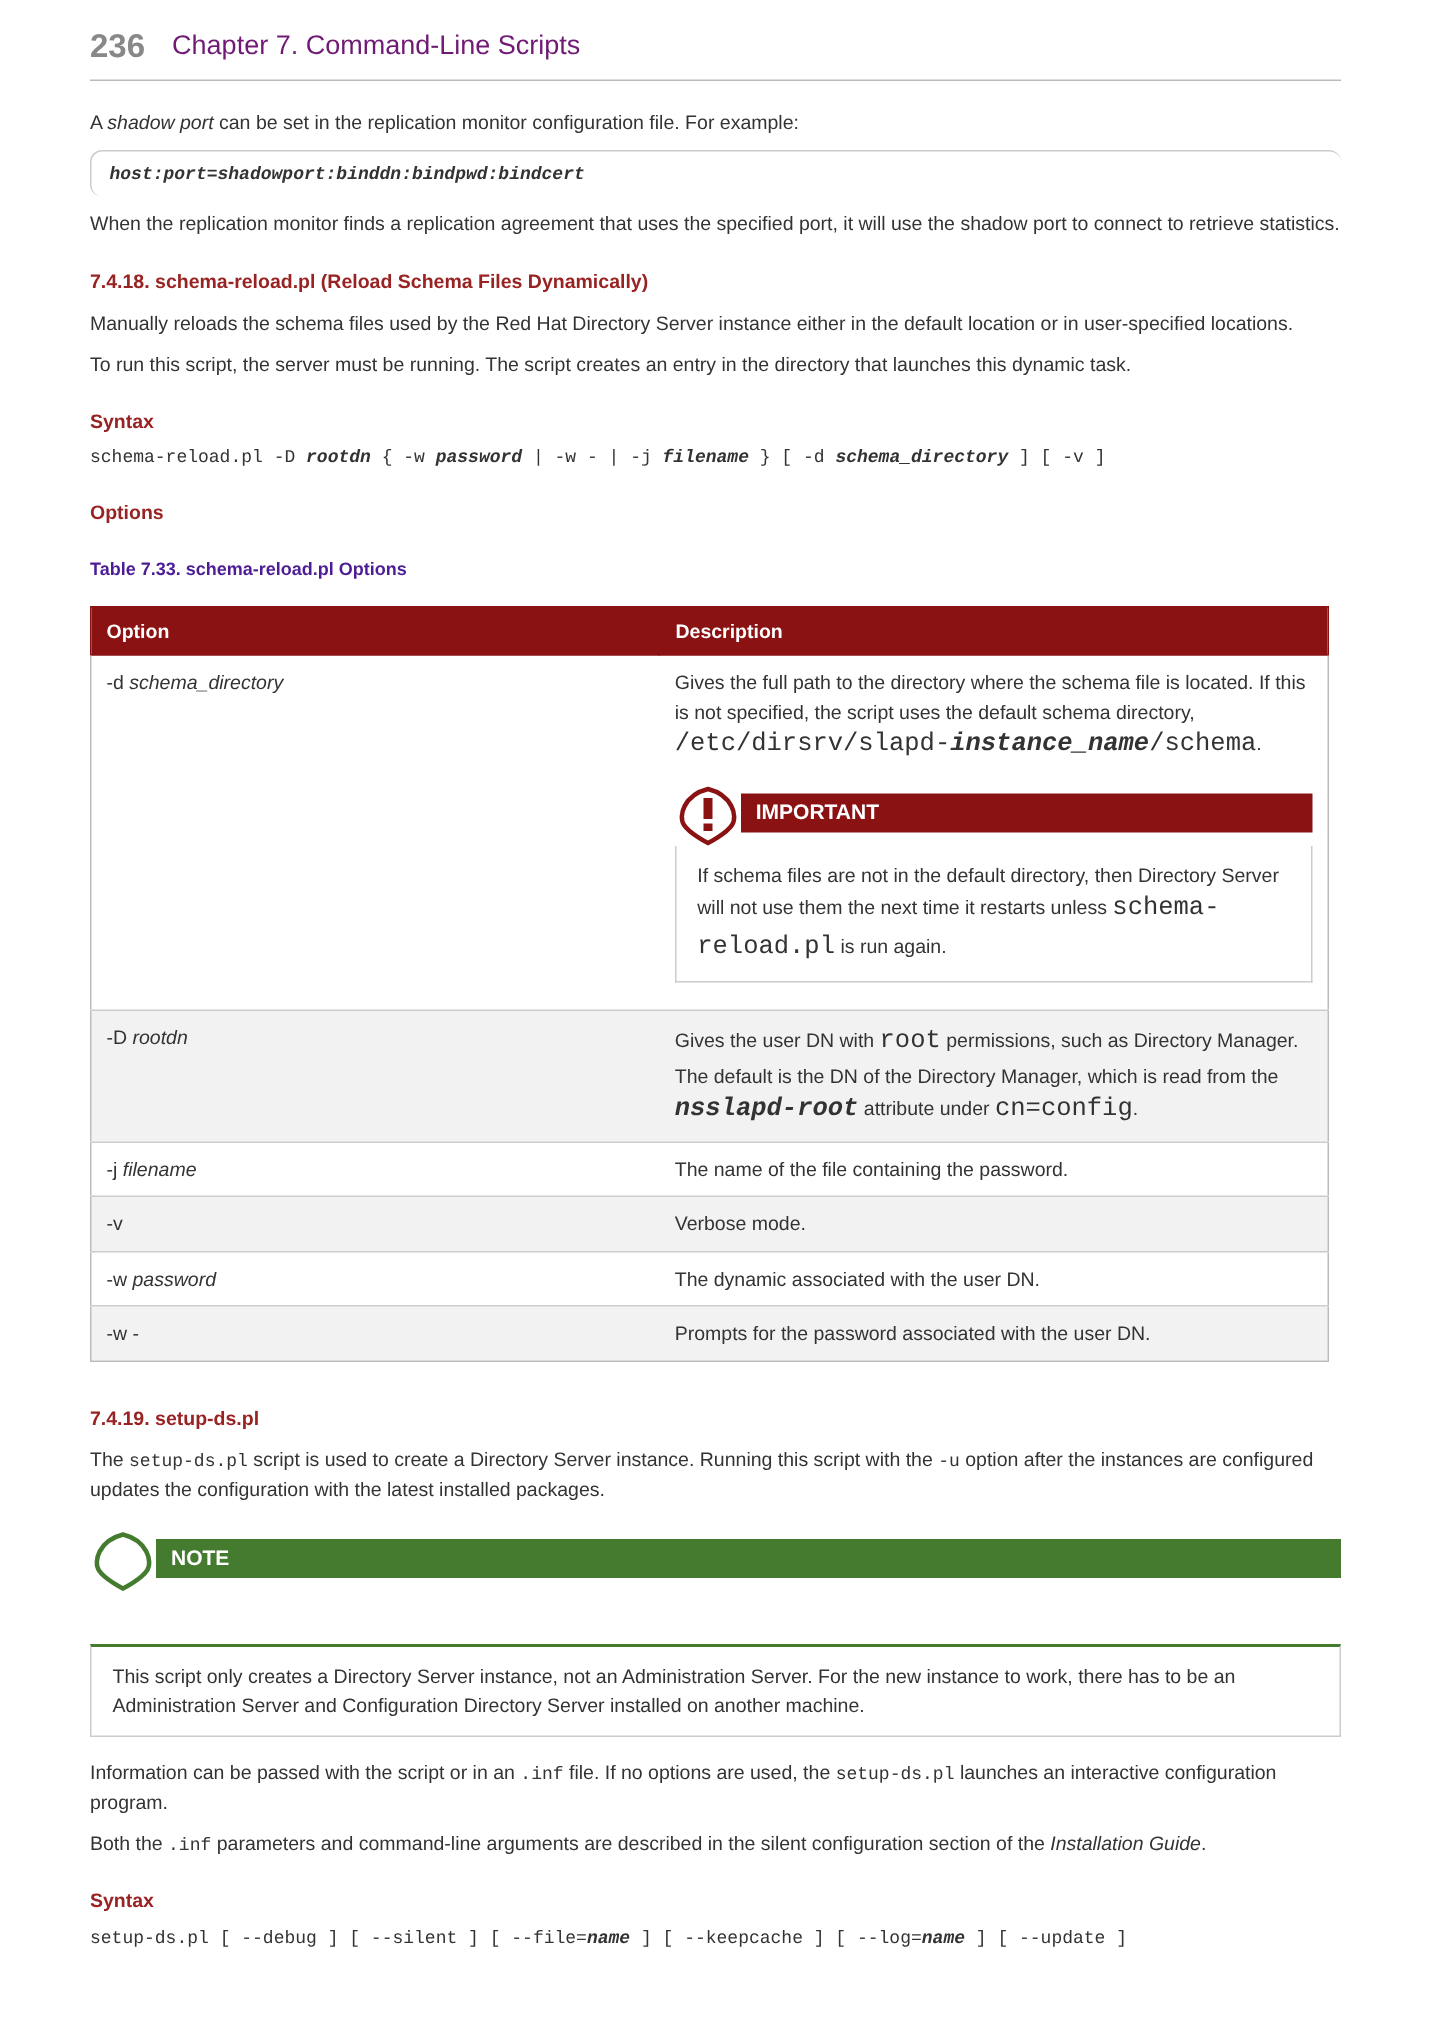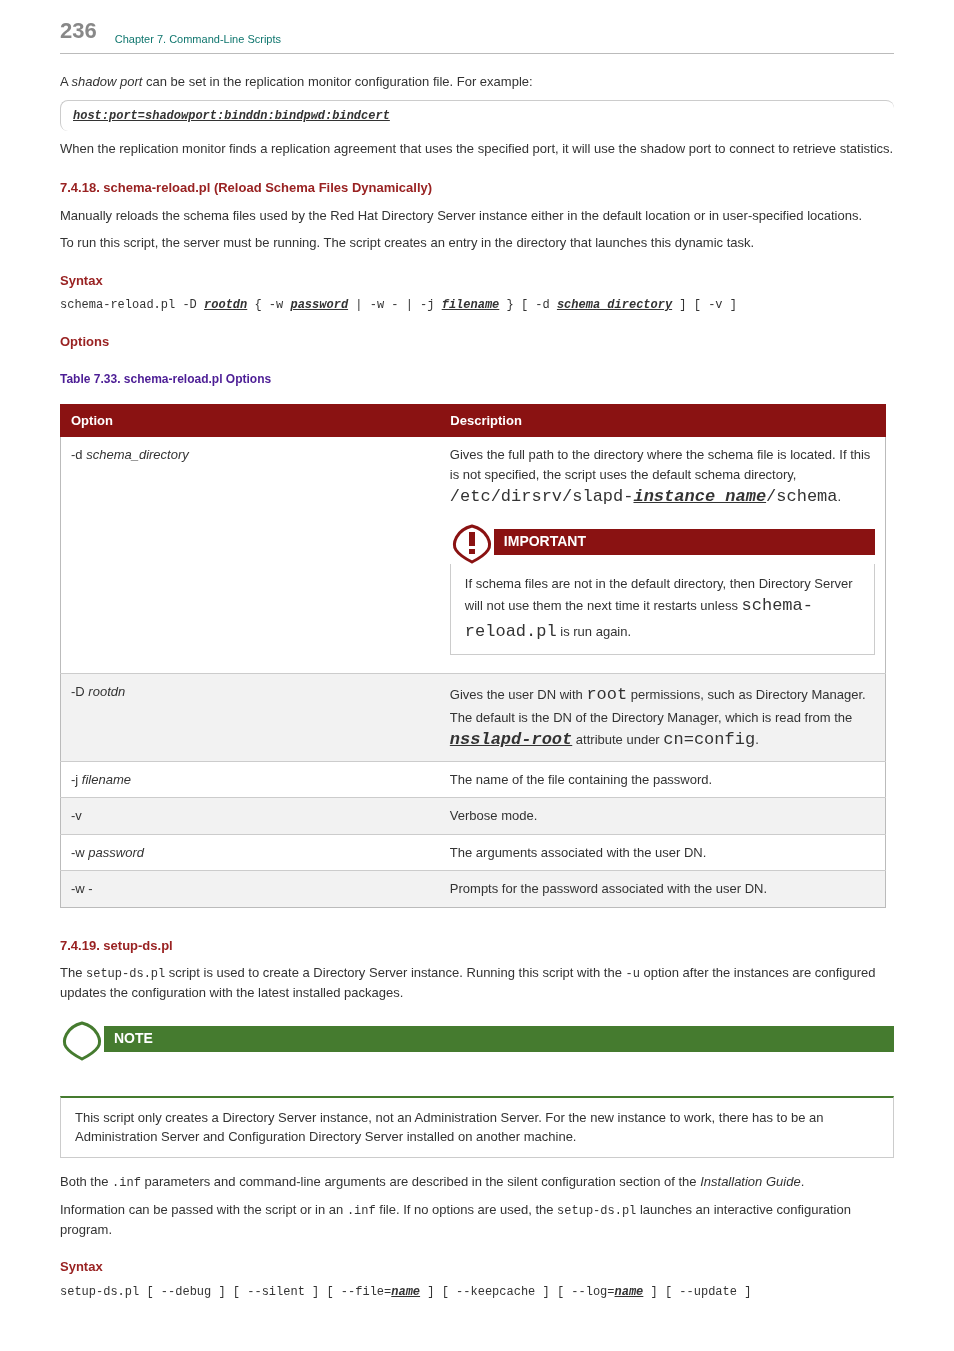--- a/index.html
+++ b/index.html
@@ -11,44 +11,44 @@
     line-height: 1.5;
   }
   .page {
     width: 954px;
     margin: 0 auto;
     padding: 0 60px 40px 60px;
     box-sizing: border-box;
   }
   .header-bar {
     display: flex;
-    align-items: flex-end;
+    align-items: center;
     border-bottom: 1px solid #bbb;
     padding: 14px 0 6px 0;
     margin-bottom: 18px;
     color: #888;
   }
   .page-number {
     font-size: 22px;
     font-weight: bold;
     color: #888;
     margin-right: 18px;
   }
   .chapter-title {
-    font-size: 11px;
-    color: #0f766e;
+    font-size: 18px;
+    color: #701a75;
   }
   p { margin: 8px 0; }
   .code-inline, code {
     font-family: "Liberation Mono", "Courier New", monospace;
     font-size: 12px;
   }
   .bold { font-weight: normal; }
   .italic { font-style: italic; }
-  .bolditalic { font-weight: bold; font-style: italic; text-decoration: underline; }
+  .bolditalic { font-weight: bold; font-style: italic; }
   .code-box {
     border: 1px solid #ccc;
     border-radius: 8px;
     padding: 6px 12px;
     margin: 8px 0;
     font-family: "Liberation Mono", "Courier New", monospace;
     font-size: 12px;
     background: #fff;
     border-bottom: none;
     border-right: none;
@@ -236,21 +236,21 @@
         <td>The name of the file containing the password.</td>
       </tr>
       <tr class="alt">
         <td>-v</td>
         <td>Verbose mode.</td>
       </tr>
       <tr>
         <td>
           <span>-w </span><span class="italic">password</span>
         </td>
-        <td>The arguments associated with the user DN.</td>
+        <td>The dynamic associated with the user DN.</td>
       </tr>
       <tr class="alt">
         <td>-w -</td>
         <td>Prompts for the password associated with the user DN.</td>
       </tr>
     </tbody>
   </table>
 
   <h4 class="section-red" style="margin-top:28px">7.4.19. setup-ds.pl</h4>
 
@@ -264,25 +264,25 @@
         <svg viewBox="0 0 44 44" width="44" height="44">
           <path d="M6 30 C2 24 6 10 22 6 C38 10 42 24 38 30 C34 36 22 42 22 42 C22 42 10 36 6 30 Z" fill="none" stroke="#457b2f" stroke-width="3"></path>
         </svg>
       </div>
       <div class="admon-title-bar">NOTE</div>
     </div>
     <div class="admon-body wide">This script only creates a Directory Server instance, not an Administration Server. For the new instance to work, there has to be an Administration Server and Configuration Directory Server installed on another machine.</div>
   </div>
 
   <p>
+    <span>Information can be passed with the script or in an </span><span class="code-inline bold">.inf</span><span> file. If no options are used, the </span><span class="code-inline bold">setup-ds.pl</span><span> launches an interactive configuration program.</span>
+  </p>
+
+  <p>
     <span>Both the </span><span class="code-inline bold">.inf</span><span> parameters and command-line arguments are described in the silent configuration section of the </span><span class="italic">Installation Guide</span><span>.</span>
-  </p>
-
-  <p>
-    <span>Information can be passed with the script or in an </span><span class="code-inline bold">.inf</span><span> file. If no options are used, the </span><span class="code-inline bold">setup-ds.pl</span><span> launches an interactive configuration program.</span>
   </p>
 
   <h5 class="sub-red">Syntax</h5>
 
   <div class="syntax-line">
     <span class="bold">setup-ds.pl</span><span> [ --debug ] [ --silent ] [ --file=</span><span class="bolditalic">name</span><span> ] [ --keepcache ] [ --log=</span><span class="bolditalic">name</span><span> ] [ --update ]</span>
   </div>
 
 </div>
 

